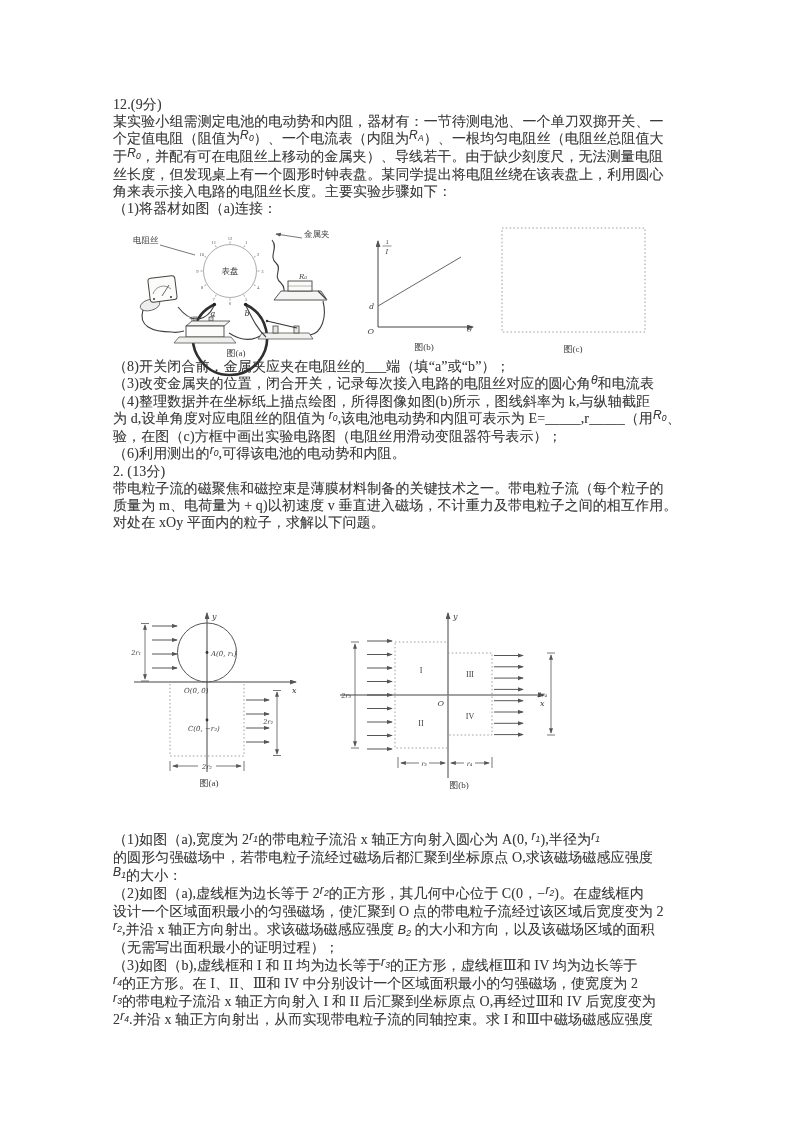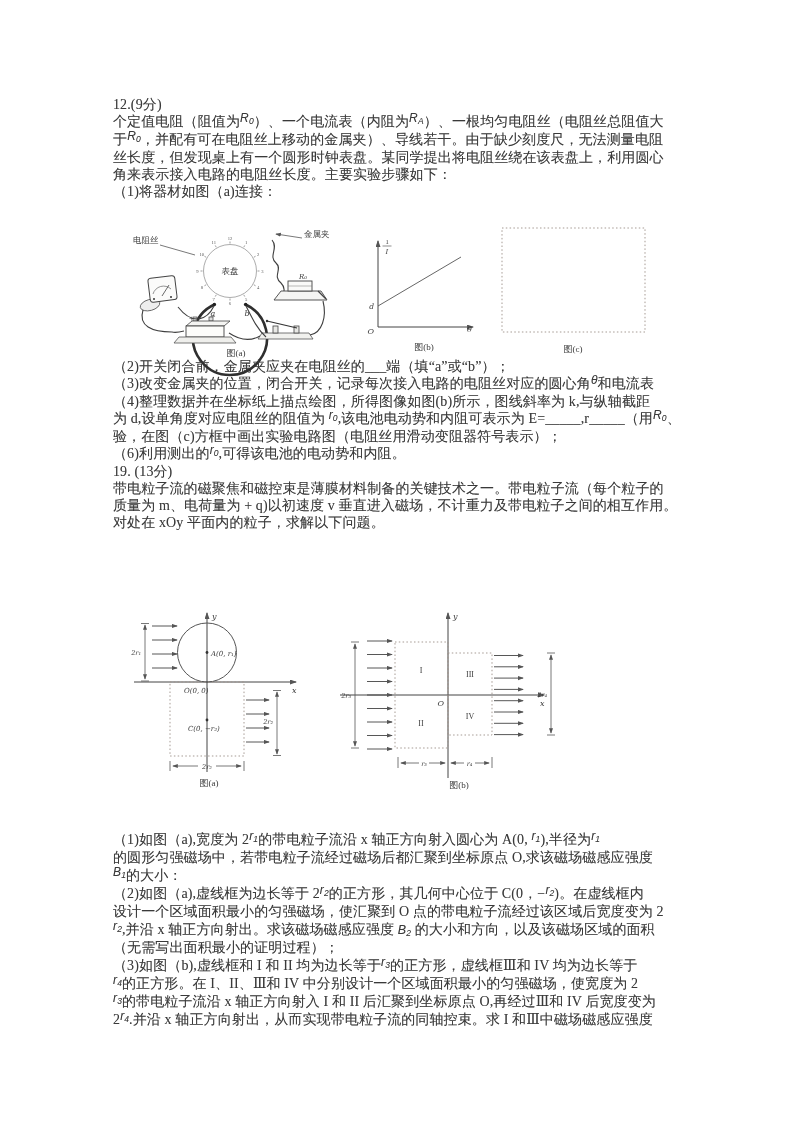--- a/index.html
+++ b/index.html
@@ -22,20 +22,21 @@
   .beam{stroke:#444;stroke-width:.9}
   .axis{stroke:#444;stroke-width:1;fill:none}
   #dial-ticks line{stroke:#777;stroke-width:.7}
   #dial-nums text{font-size:4.6px;fill:#555;font-family:"Liberation Serif",serif}
 </style>
 </head>
 <body>
 
 <div class="textblock" id="t1" style="top:96px">
     <div class="tl">12.(9分)</div>
+    <div class="tl">某实验小组需测定电池的电动势和内阻，器材有：一节待测电池、一个单刀双掷开关、一</div>
     <div class="tl">个定值电阻（阻值为<span class="mv up">R<sub>0</sub></span>）、一个电流表（内阻为<span class="mv up">R<sub>A</sub></span>）、一根均匀电阻丝（电阻丝总阻值大</div>
     <div class="tl">于<span class="mv up">R<sub>0</sub></span>，并配有可在电阻丝上移动的金属夹）、导线若干。由于缺少刻度尺，无法测量电阻</div>
     <div class="tl">丝长度，但发现桌上有一个圆形时钟表盘。某同学提出将电阻丝绕在该表盘上，利用圆心</div>
     <div class="tl">角来表示接入电路的电阻丝长度。主要实验步骤如下：</div>
     <div class="tl">（1)将器材如图（a)连接：</div>
   </div>
 
 <svg id="fig12" style="left:115px;top:215px" width="550" height="150" viewBox="115 215 550 150">
   <defs>
     <marker id="ahA" markerWidth="7" markerHeight="6" refX="6" refY="2.5" orient="auto">
@@ -143,29 +144,29 @@
   </g>
 
   <g>
     <rect class="dash" x="502" y="228" width="143" height="104"></rect>
     <text class="cjk" x="573" y="352" font-size="9" text-anchor="middle">图(c)</text>
   </g>
 </svg>
 
 <div class="textblock" id="t2" style="top:358px">
   <div>
-      <div class="tl">（2)开关闭合前，金属夹应夹在电阻丝的___端（填“a”或“b”）；</div>
+      <div class="tl">（8)开关闭合前，金属夹应夹在电阻丝的___端（填“a”或“b”）；</div>
       <div class="tl">（3)改变金属夹的位置，闭合开关，记录每次接入电路的电阻丝对应的圆心角<span class="mv up">θ</span>和电流表</div>
       <div class="tl">（4)整理数据并在坐标纸上描点绘图，所得图像如图(b)所示，图线斜率为 k,与纵轴截距</div>
       <div class="tl">为 d,设单角度对应电阻丝的阻值为 <span class="mv up">r<sub>0</sub></span>,该电池电动势和内阻可表示为 E=_____,r_____（用<span class="mv up">R<sub>0</sub></span>、</div>
       <div class="tl">验，在图（c)方框中画出实验电路图（电阻丝用滑动变阻器符号表示）；</div>
       <div class="tl">（6)利用测出的<span class="mv up">r<sub>0</sub></span>,可得该电池的电动势和内阻。</div>
     </div>
   <div>
-      <div class="tl">19. (13分)</div>
+      <div class="tl">2. (13分)</div>
       <div class="tl">带电粒子流的磁聚焦和磁控束是薄膜材料制备的关键技术之一。带电粒子流（每个粒子的</div>
       <div class="tl">质量为 m、电荷量为 + q)以初速度 v 垂直进入磁场，不计重力及带电粒子之间的相互作用。</div>
       <div class="tl">对处在 xOy 平面内的粒子，求解以下问题。</div>
     </div>
 </div>
 
 <svg id="fig13" style="left:120px;top:598px" width="460" height="196" viewBox="120 598 460 196">
   <defs>
     <marker id="ahB" markerWidth="7" markerHeight="6" refX="6" refY="2.5" orient="auto">
       <path d="M0,0 L7,2.5 L0,5 Z" fill="#555"></path>

